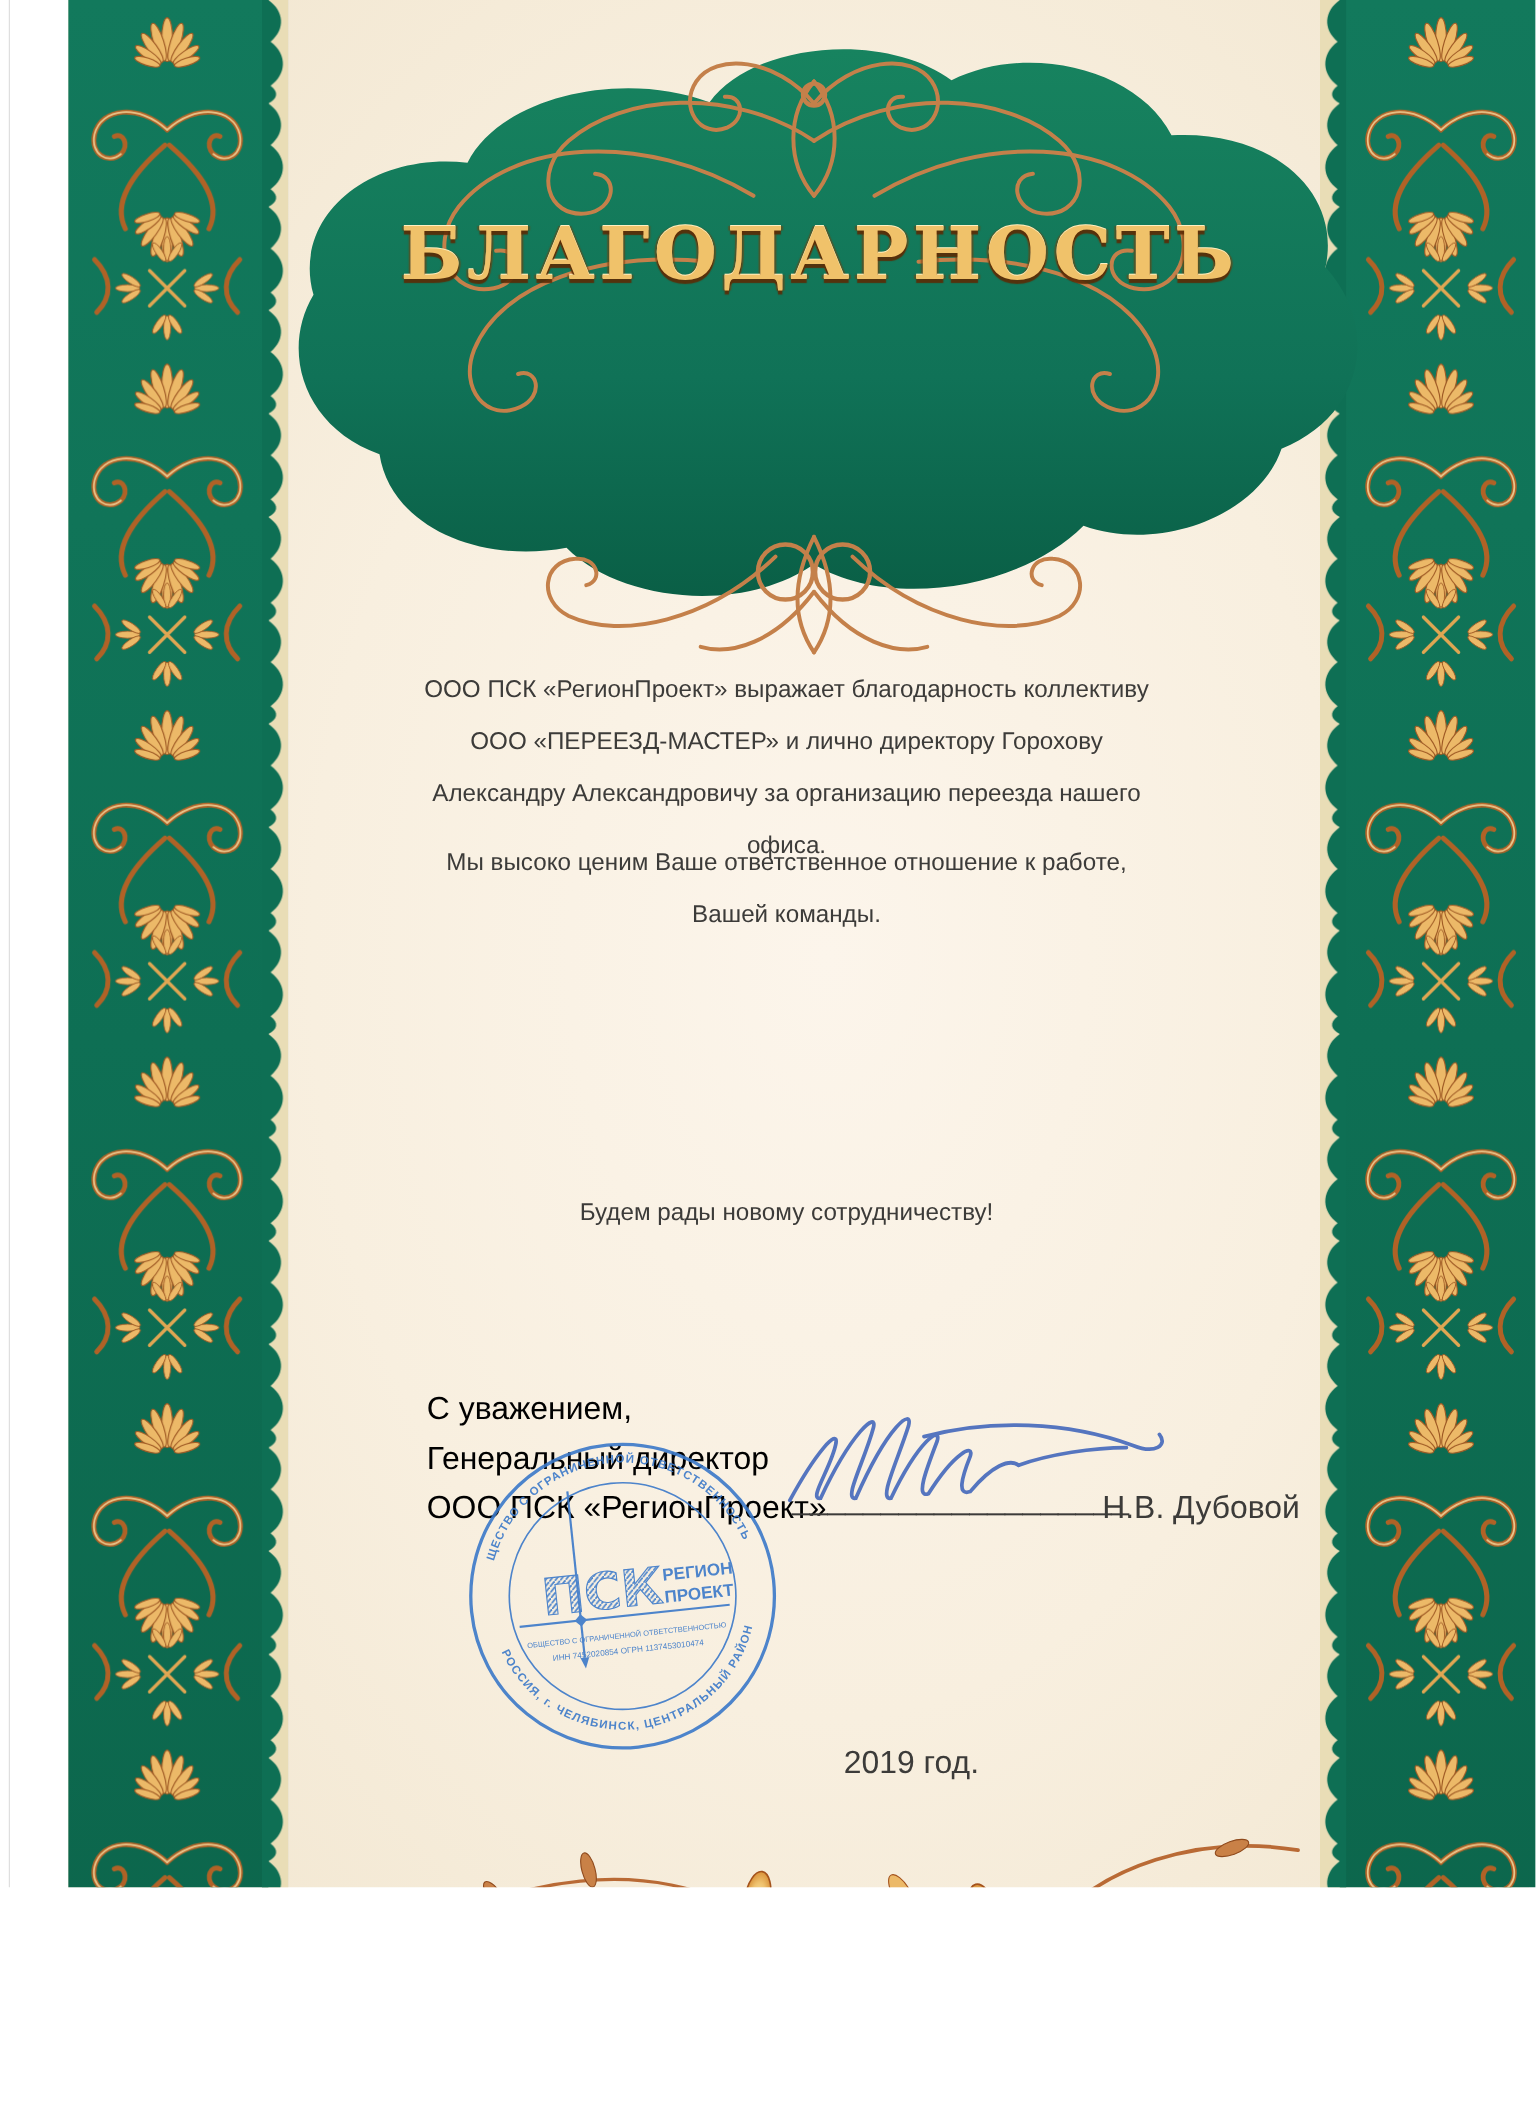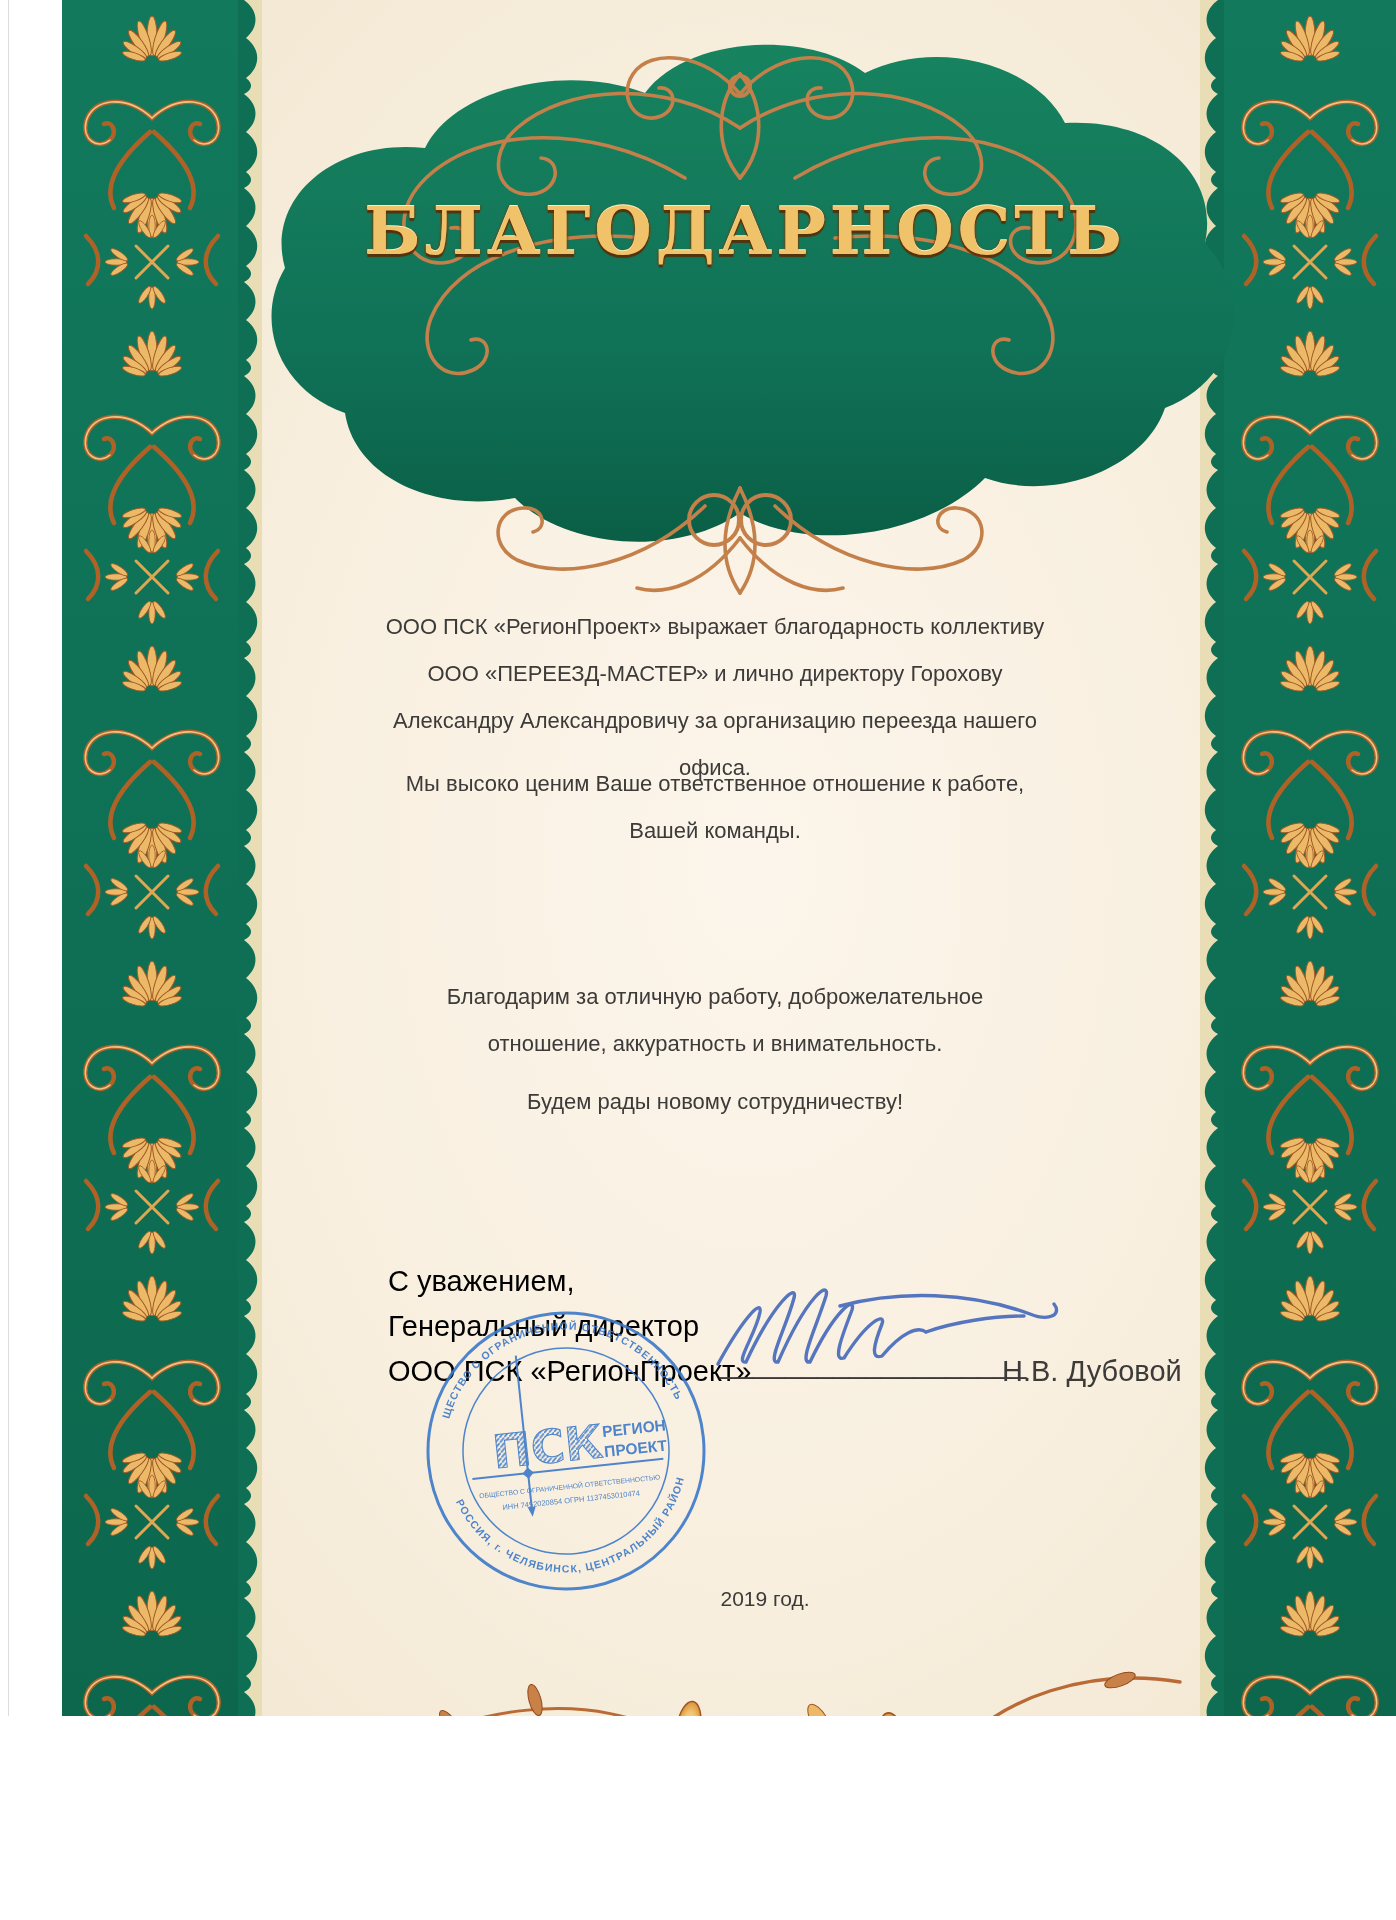--- a/index.html
+++ b/index.html
@@ -17,22 +17,22 @@
       letter-spacing:4px;color:#f0c26a;
       text-shadow:0 3px 1px rgba(92,42,4,.9), 0 -1px 0 #fff0c0,
                   2px 0 1px rgba(122,62,8,.55), -2px 0 1px rgba(122,62,8,.55);}
   .para{position:absolute;left:285px;width:860px;text-align:center;
         font-size:22px;line-height:47px;color:#3c3b39;}
   #p1{top:603px}#p2{top:760px}#p3{top:973px}#p4{top:1078px}
   .sig-text{position:absolute;left:388px;font-size:29px;color:#000000;}
   .sig-sal{top:1265px}.sig-pos{top:1310px}.sig-comp{top:1355px}
   .sig-underline{position:absolute;left:720px;top:1347px;font-size:29px;color:#3c3b39;}
   .sig-name{position:absolute;left:1002px;top:1355px;font-size:29px;color:#3c3b39;text-align:center;}
-  .year-line{position:absolute;left:640px;top:1587px;width:250px;text-align:center;
-             font-size:21px;color:#3c3b39;}
+  .year-line{position:absolute;left:640px;top:1587px;width:250px;text-align:right;
+             font-size:29px;color:#3c3b39;}
   .stamp-svg{position:absolute;left:420px;top:1305px;width:292px;height:292px;opacity:.9;}
   .signature-svg{position:absolute;left:690px;top:1272px;width:410px;height:120px;}
   .flowers-svg{position:absolute;left:300px;top:1652px;width:940px;height:230px;}
   .defs-svg{position:absolute;width:0;height:0;}
 </style>
 </head>
 <body>
 
 <div class="page">
 
@@ -172,24 +172,20 @@
   <div class="para" id="p1">
     <div>ООО ПСК «РегионПроект» выражает благодарность коллективу</div>
     <div>ООО «ПЕРЕЕЗД-МАСТЕР»  и лично директору Горохову</div>
     <div>Александру Александровичу за организацию переезда нашего</div>
     <div>офиса.</div>
   </div>
   <div class="para" id="p2">
     <div>Мы высоко ценим Ваше ответственное отношение к работе,</div>
     <div>Вашей команды.</div>
   </div>
-  <div class="para" id="p3">
-    <div>Благодарим за отличную работу, доброжелательное</div>
-    <div>отношение, аккуратность и внимательность.</div>
-  </div>
   <div class="para" id="p4">
     <div>Будем рады новому сотрудничеству!</div>
   </div>
 
   <div class="sig-text sig-sal">С уважением,</div>
   <div class="sig-text sig-pos">Генеральный директор</div>
   <div class="sig-text sig-comp">ООО ПСК «РегионПроект»</div>
   <div class="sig-underline">___________________</div>
   <div class="sig-name">Н.В. Дубовой</div>
 

